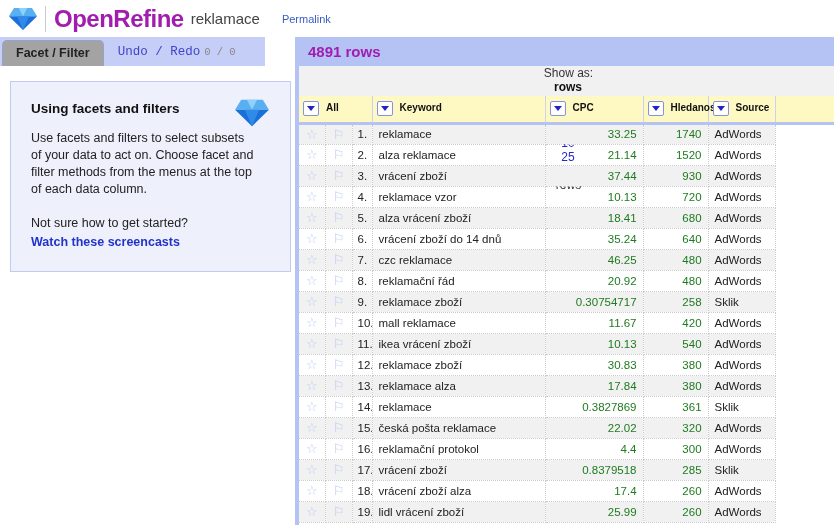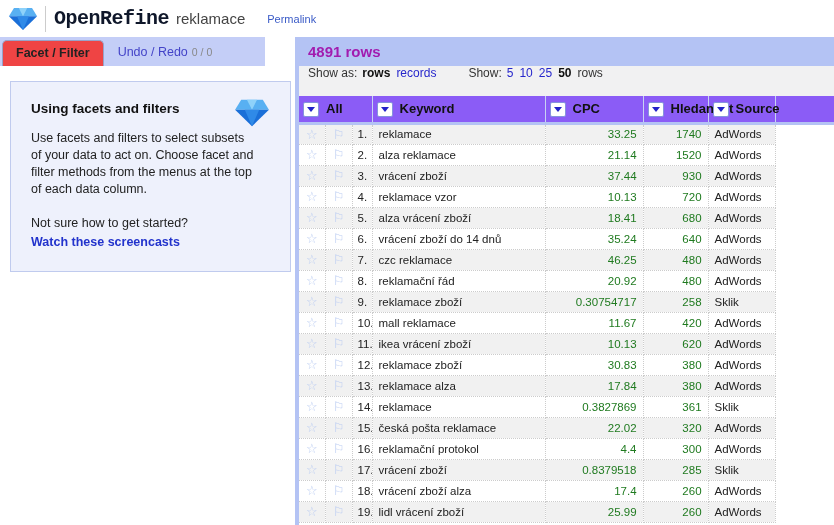--- a/index.html
+++ b/index.html
@@ -1,57 +1,57 @@
 <!DOCTYPE html>
 <html><head>
 <meta charset="utf-8">
 <style>
   * { margin:0; padding:0; box-sizing:border-box; }
   html,body { width:834px; height:525px; overflow:hidden; background:#fff;
               font-family:"Liberation Sans", sans-serif; }
   .topbar { height:37px; background:#fff; display:flex; align-items:center; padding-left:8px; }
   .logo-gem { width:30px; height:26px; }
   .logo-sep { width:1px; height:26px; background:#ccc; margin:0 8px 0 7px; }
-  .logo-text { font-family:Liberation Mono, monospace; font-weight:bold; font-size:20px; color:#0f172a; letter-spacing:-0.5px; }
+  .logo-text { font-family:Liberation Sans, sans-serif; font-weight:bold; font-size:24px; color:#a21caf; letter-spacing:-0.5px; }
   .project-name { font-size:15px; color:#444; margin-left:7px; }
   .permalink { font-size:11px; color:#3a5bc7; margin-left:22px; text-decoration:none; cursor:pointer; }
 
   .content { display:flex; height:488px; }
   .left-col { width:295px; display:flex; flex-direction:column; background:#fff; }
   .tabstrip { height:29px; width:265px; background:#c4cef7; display:flex; align-items:flex-end; padding-left:2px; }
-  .tab-active { background:#ef4444; border:1px solid #98a3c8; border-bottom:none; border-radius:5px 5px 0 0;
+  .tab-active { background:#a3a3a3; border:1px solid #98a3c8; border-bottom:none; border-radius:5px 5px 0 0;
                 padding:5px 13px 6px; font-size:12.5px; font-weight:bold; color:#222; cursor:default; }
-  .tab-inactive { padding:5px 8px 7px 14px; font-size:12.5px; color:#4343c8; cursor:pointer; }
+  .tab-inactive { padding:5px 8px 7px 14px; font-size:12.5px; color:#4343c8; cursor:pointer;font-family:Liberation Mono, monospace; }
   .tab-count { font-size:10.5px; color:#888; margin-left:4px; }
   .sidebar { flex:1; background:#fff; }
   .panel { margin:15px 4px 0 10px; background:#eef1fc; border:1px solid #c0cbee; border-radius:0;
            padding:17px 20px 20px 20px; position:relative; }
   .panel h3 { font-size:13.5px; color:#111; margin-bottom:14px; margin-top:2px; }
   .panel p { font-size:12.5px; color:#222; line-height:17px; margin-bottom:0; width:225px; }
   .panel .q { margin-top:17px; }
   .panel-gem { position:absolute; top:16px; right:20px; width:36px; height:30px; }
   .screencast-link { font-size:12.5px; font-weight:bold; color:#2233cc; text-decoration:none; cursor:pointer; line-height:17px; }
 
   .v-divider { width:4px; background:#b4c3f4; }
 
   .right-col { flex:1; display:flex; flex-direction:column; background:#fff; min-width:0; }
   .rowsbar { height:29px; background:#b4c3f4; display:flex; align-items:center; padding-left:9px; }
   .rowsbar span { font-size:15px; font-weight:bold; color:#a21caf; }
-  .toolbar { height:30px; background:#f1f1f2; display:flex; font-size:12px; color:#333; padding-left:9px; }
+  .toolbar { height:30px; background:#f1f1f2; display:flex; align-items:center; font-size:12px; color:#333; padding-left:9px;flex-direction:column; }
   .toolbar .lbl { margin-right:5px; }
   .toolbar .opt { margin-right:6px; }
   .toolbar .sel { font-weight:bold; color:#111; cursor:default; }
   .toolbar .lnk { color:#2626cc; cursor:pointer; }
   .toolbar .gap { width:26px; }
 
   table { border-collapse:collapse; table-layout:fixed; width:535px; font-size:11.5px; }
   col.c-star{width:26px} col.c-flag{width:27px} col.c-idx{width:20px} col.c-kw{width:173px}
   col.c-cpc{width:98px} col.c-hled{width:65px} col.c-src{width:67px} col.c-fill{width:59px}
-  th { background:#8b5cf6; border-right:1px solid #c8d2f2; border-bottom:3px solid #b4c3f4;
-       height:27px; text-align:left; padding:0 4px; font-size:13px; color:#111; white-space:nowrap; }
+  th { background:#fef9c3; border-right:1px solid #c8d2f2; border-bottom:3px solid #b4c3f4;
+       height:27px; text-align:left; padding:0 4px; font-size:10px; color:#111; white-space:nowrap; }
   th.th-fill { border-right:none; }
   .dd { display:inline-flex; width:16px; height:15px; background:#fff; border:1px solid #8593dd; border-radius:2px;
         align-items:center; justify-content:center; vertical-align:middle; margin-right:7px; cursor:pointer; }
   .tri { width:0; height:0; border-left:4px solid transparent; border-right:4px solid transparent;
          border-top:5px solid #2222c8; }
   td { height:21px; border-right:1px dotted #ccc; border-bottom:1px dotted #ccc; padding:0 6px;
        white-space:nowrap; overflow:hidden; color:#222; }
   tr.odd td { background:#f1f1f1; }
   td.star, td.flag { text-align:center; color:#bccdf2; font-size:13px; padding:0; cursor:pointer; }
   td.idx { padding:0 2px 0 5px; color:#222; }
@@ -265,21 +265,21 @@
             <td class="num">420</td>
             <td class="src">AdWords</td>
             <td class="fill"></td>
           </tr>
           <tr class="odd">
             <td class="star">☆</td>
             <td class="flag">⚐</td>
             <td class="idx">11.</td>
             <td class="kw">ikea vrácení zboží</td>
             <td class="num">10.13</td>
-            <td class="num">620</td>
+            <td class="num">540</td>
             <td class="src">AdWords</td>
             <td class="fill"></td>
           </tr>
           <tr>
             <td class="star">☆</td>
             <td class="flag">⚐</td>
             <td class="idx">12.</td>
             <td class="kw">reklamace zboží</td>
             <td class="num">30.83</td>
             <td class="num">380</td>

